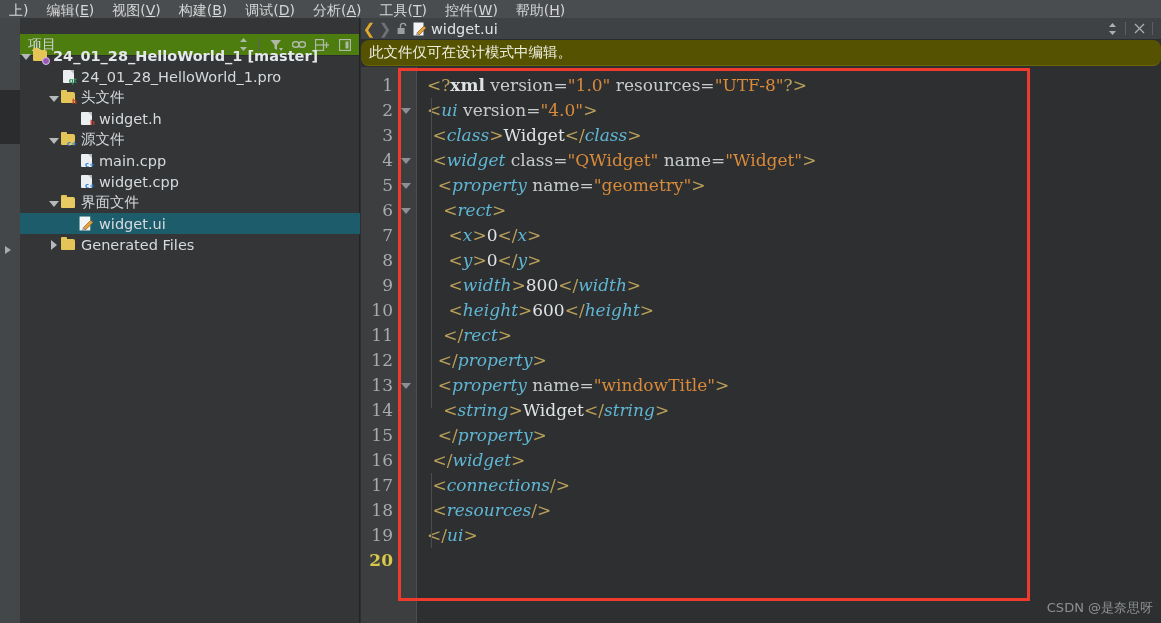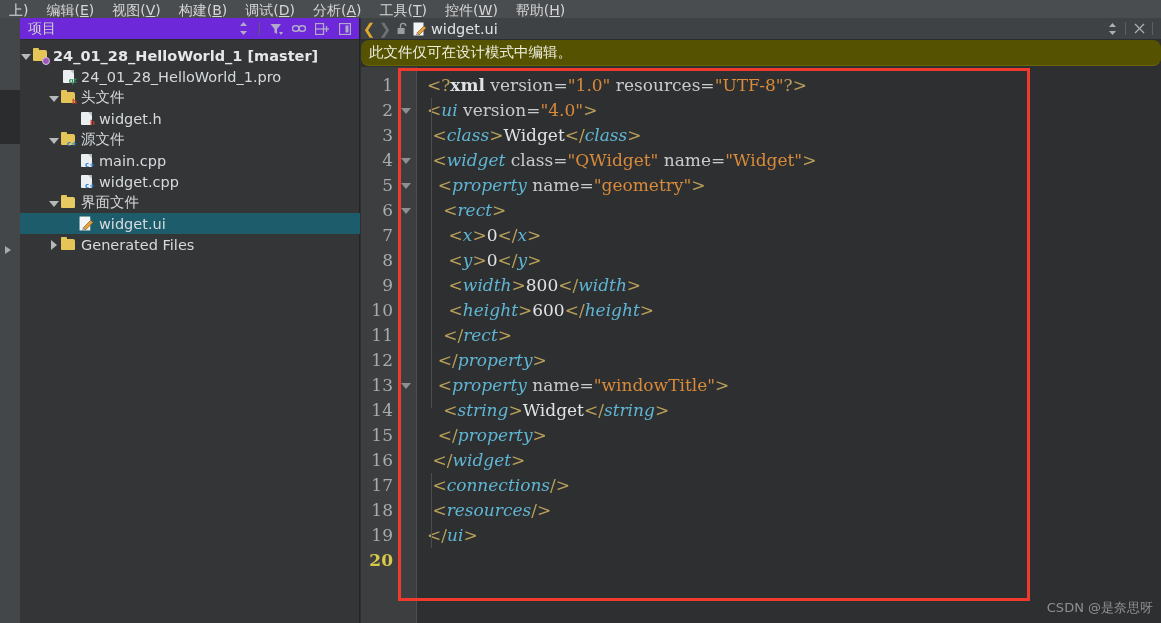--- a/index.html
+++ b/index.html
@@ -70,24 +70,25 @@
     position: absolute;
     top: 18px; left: 20px;
     width: 340px;
     height: 605px;
     background: #333537;
     border-right: 1px solid #232425;
   }
   .panel-header {
     position: relative;
     height: 22px;
-    background: #6d28d9;
+    background: #4d7c0f;
     display: flex;
     align-items: center;
     border-bottom: 1px solid #2a2c2d;
+    margin-top: 16px;
   }
   .panel-title {
     color: #cfd2d4;
     font-size: 14px;
     padding-left: 8px;
     font-family: "DejaVu Sans", sans-serif;
     flex: 1;
   }
   .panel-tools {
     display: flex;

